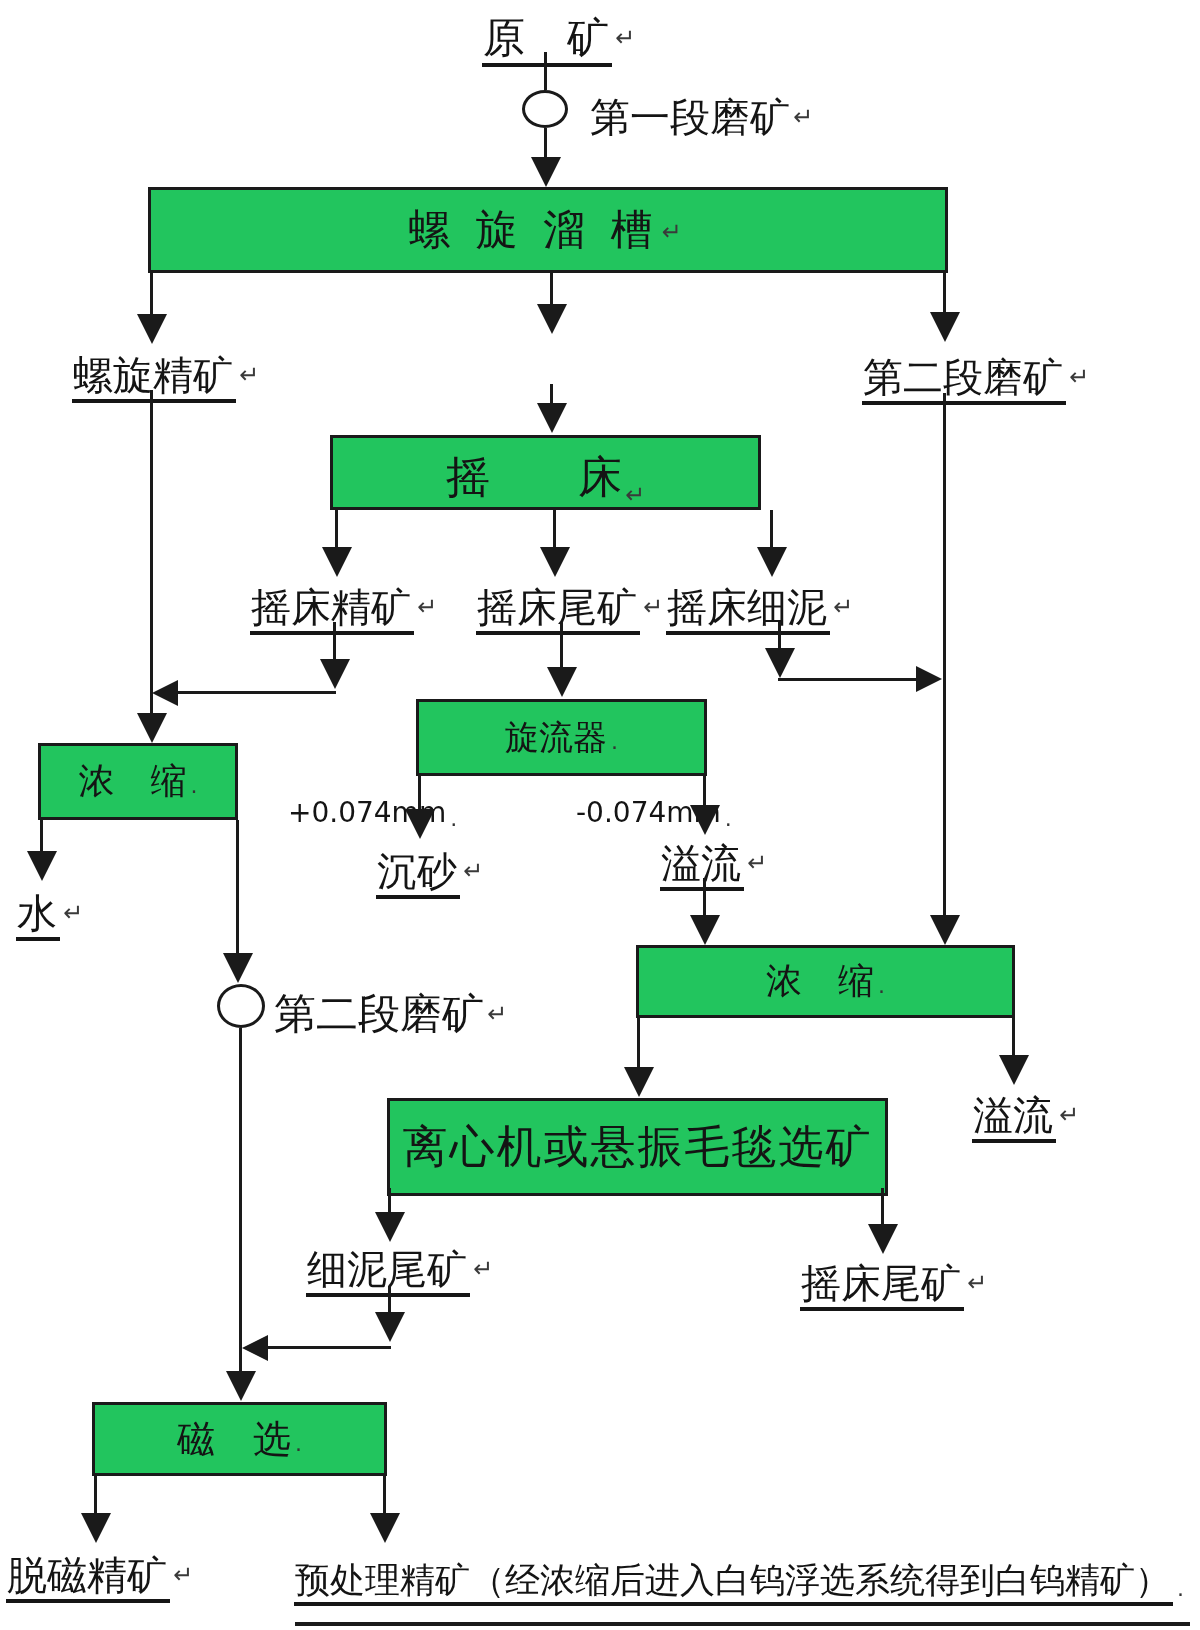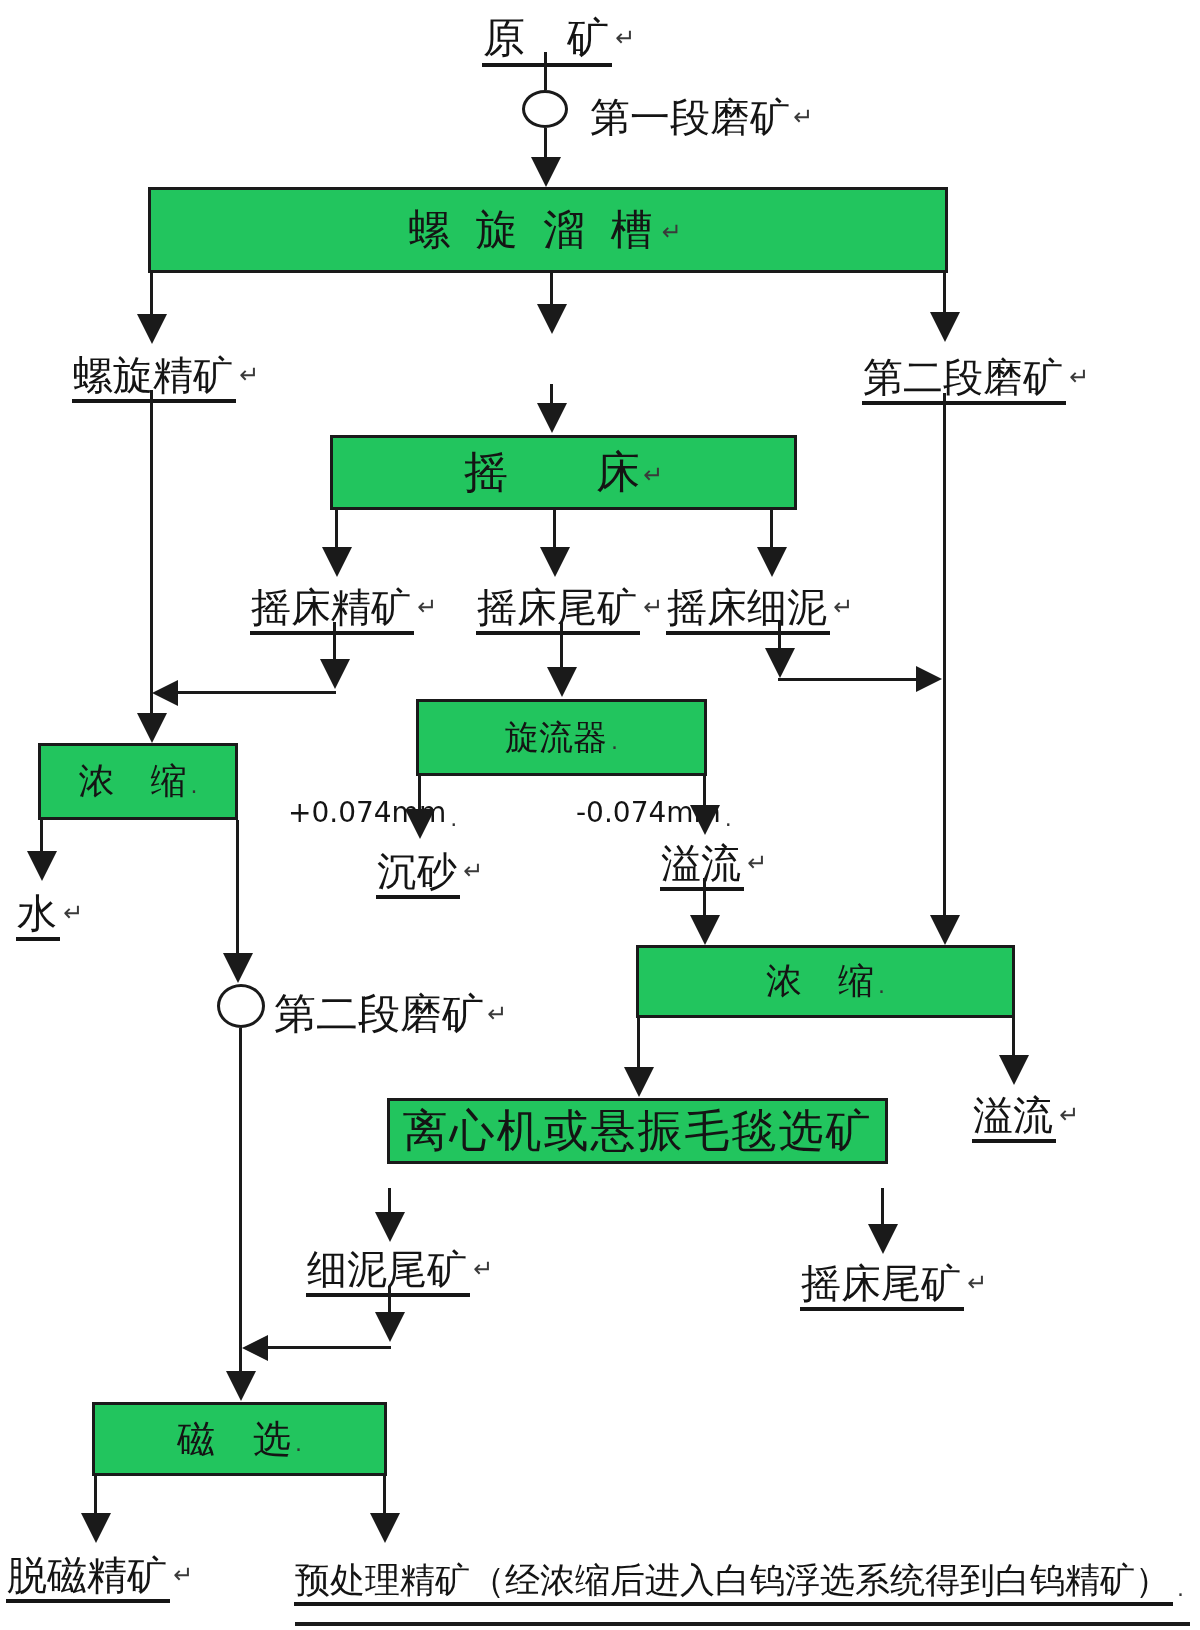--- a/index.html
+++ b/index.html
@@ -57,21 +57,21 @@
 
   <div class="v" style="left:550px;top:273px;height:31px;"></div>
   <div class="ahd" style="left:537px;top:304px;"></div>
 
   <div class="v" style="left:943px;top:273px;height:39px;"></div>
   <div class="ahd" style="left:930px;top:312px;"></div>
   <div class="lbl u" style="left:862px;top:348px;font-size:40px;"><span class="txt">第二段磨矿</span><span class="cr">↵</span></div>
 
   <div class="v" style="left:550px;top:384px;height:20px;"></div>
   <div class="ahd" style="left:537px;top:403px;"></div>
-  <div class="box boxlbl" style="left:330px;top:435px;width:467px;height:75px;font-size:44px;"><span>摇　　床</span><span class="cr">↵</span></div>
+  <div class="box boxlbl" style="left:330px;top:435px;width:431px;height:75px;font-size:44px;align-items:flex-end;"><span>摇　　床</span><span class="cr">↵</span></div>
 
   <div class="v" style="left:335px;top:510px;height:38px;"></div>
   <div class="ahd" style="left:322px;top:547px;"></div>
   <div class="lbl u" style="left:250px;top:578px;font-size:40px;"><span class="txt">摇床精矿</span><span class="cr">↵</span></div>
 
   <div class="v" style="left:553px;top:510px;height:38px;"></div>
   <div class="ahd" style="left:540px;top:547px;"></div>
   <div class="lbl u" style="left:476px;top:578px;font-size:40px;"><span class="txt">摇床尾矿</span><span class="cr">↵</span></div>
 
   <div class="v" style="left:770px;top:510px;height:38px;"></div>
@@ -121,21 +121,21 @@
   <div class="v" style="left:943px;top:393px;height:523px;"></div>
   <div class="ahd" style="left:930px;top:915px;"></div>
 
   <div class="box boxlbl" style="left:636px;top:945px;width:379px;height:73px;font-size:36px;"><span>浓　缩</span><span class="dot">.</span></div>
   <div class="v" style="left:637px;top:1018px;height:50px;"></div>
   <div class="ahd" style="left:624px;top:1067px;"></div>
   <div class="v" style="left:1012px;top:1018px;height:38px;"></div>
   <div class="ahd" style="left:999px;top:1055px;"></div>
   <div class="lbl u" style="left:972px;top:1086px;font-size:40px;"><span class="txt">溢流</span><span class="cr">↵</span></div>
 
-  <div class="box boxlbl" style="left:387px;top:1098px;width:501px;height:66px;font-size:45px;letter-spacing:2px;"><span>离心机或悬振毛毯选矿</span></div>
+  <div class="box boxlbl" style="left:387px;top:1098px;width:501px;height:98px;font-size:45px;letter-spacing:2px;"><span>离心机或悬振毛毯选矿</span></div>
 
   <div class="v" style="left:388px;top:1188px;height:26px;"></div>
   <div class="ahd" style="left:375px;top:1212px;"></div>
   <div class="lbl u" style="left:306px;top:1240px;font-size:40px;"><span class="txt">细泥尾矿</span><span class="cr">↵</span></div>
 
   <div class="v" style="left:881px;top:1188px;height:38px;"></div>
   <div class="ahd" style="left:868px;top:1224px;"></div>
   <div class="lbl u" style="left:800px;top:1254px;font-size:40px;"><span class="txt">摇床尾矿</span><span class="cr">↵</span></div>
 
   <div class="v" style="left:388px;top:1286px;height:28px;"></div>

